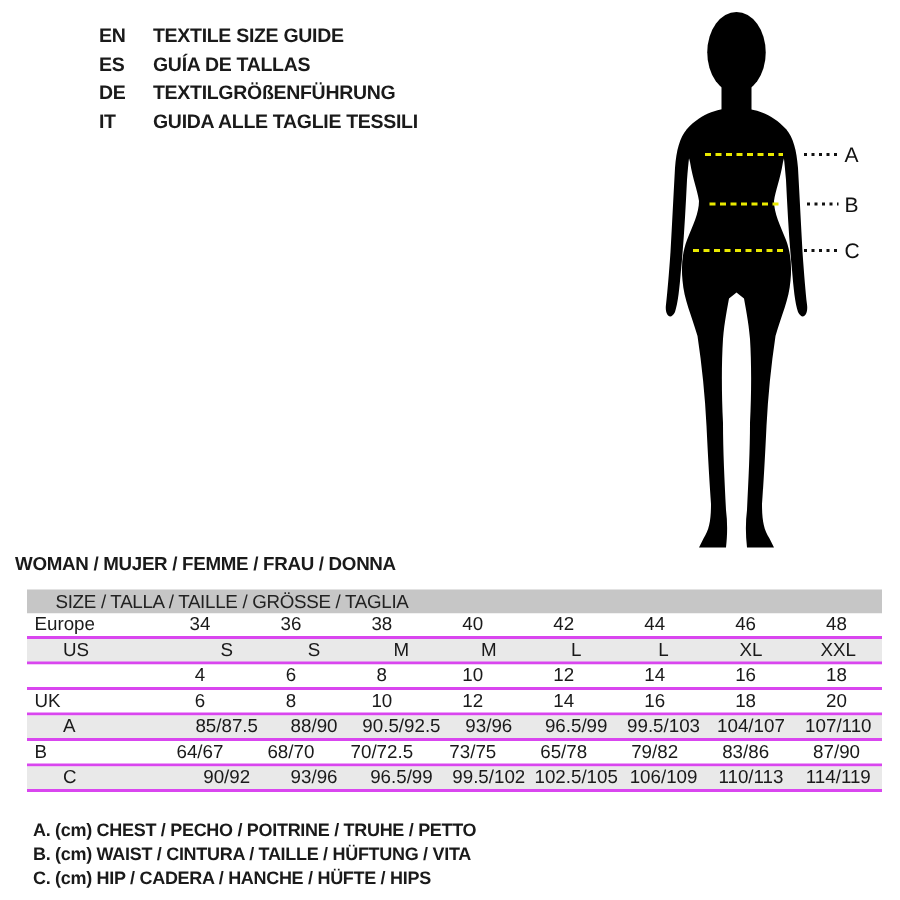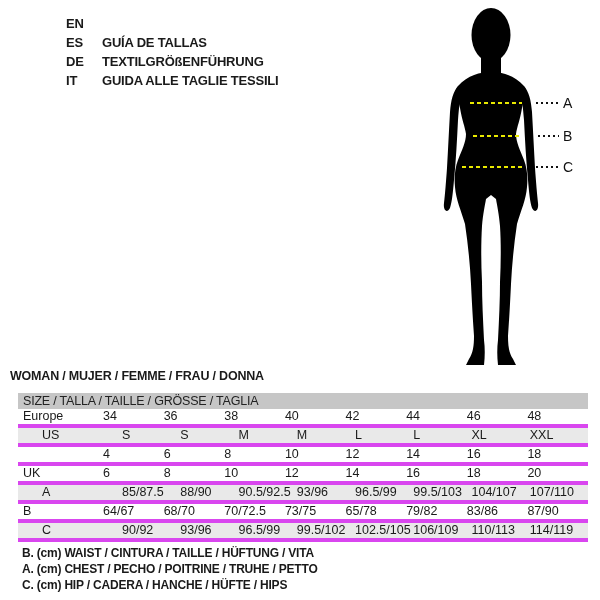--- a/index.html
+++ b/index.html
@@ -13,36 +13,37 @@
   .lang-row{display:flex;line-height:19px;font-size:13px;font-weight:bold;letter-spacing:-0.2px;}
   .lang-code{width:36px;flex:0 0 36px;padding-left:44px;}
   
   .figure-wrap{position:absolute;left:420px;top:0;width:180px;height:380px;}
   
   .woman-title{position:absolute;left:10px;top:369px;font-size:12.5px;font-weight:bold;letter-spacing:-0.2px;}
   
   .size-table{position:absolute;left:18px;top:393px;width:570px;font-size:12.5px;}
   .thead{
     background:#c6c6c6;height:16px;line-height:16px;
-    padding-left:5px;color:#222;letter-spacing:-0.2px;
+    padding-left:19px;color:#222;letter-spacing:-0.2px;
   }
-  .trow{display:flex;height:15px;line-height:15px;border-bottom:4px solid #d946ef;background:#ffffff;}
+  .trow{display:flex;height:15px;line-height:15px;border-bottom:2px solid #d946ef;background:#ffffff;}
   .trow.shade{background:#e9e9e9;padding-left:19px;}
   .tlabel{flex:0 0 80px;padding-left:5px;}
-  .tcell{flex:1;}
+  .tcell{flex:1;text-align:center;}
   
   .legend{position:absolute;left:22px;top:545px;}
   .legend-line{font-size:12px;font-weight:bold;line-height:16px;letter-spacing:-0.2px;}
 </style>
 </head>
 <body>
 
 <div class="languages">
   <div class="lang-row">
     <span class="lang-code">EN</span>
+    <span class="lang-text">TEXTILE SIZE GUIDE</span>
   </div>
   <div class="lang-row">
     <span class="lang-code">ES</span>
     <span class="lang-text">GUÍA DE TALLAS</span>
   </div>
   <div class="lang-row">
     <span class="lang-code">DE</span>
     <span class="lang-text">TEXTILGRÖßENFÜHRUNG</span>
   </div>
   <div class="lang-row">
@@ -193,16 +194,16 @@
     <span class="tcell">96.5/99</span>
     <span class="tcell">99.5/102</span>
     <span class="tcell">102.5/105</span>
     <span class="tcell">106/109</span>
     <span class="tcell">110/113</span>
     <span class="tcell">114/119</span>
   </div>
 </div>
 
 <div class="legend">
+  <div class="legend-line">A. (cm) CHEST / PECHO / POITRINE / TRUHE / PETTO</div>
   <div class="legend-line">B. (cm) WAIST / CINTURA / TAILLE / HÜFTUNG / VITA</div>
-  <div class="legend-line">A. (cm) CHEST / PECHO / POITRINE / TRUHE / PETTO</div>
   <div class="legend-line">C. (cm) HIP / CADERA / HANCHE / HÜFTE / HIPS</div>
 </div>
 
 </body></html>

